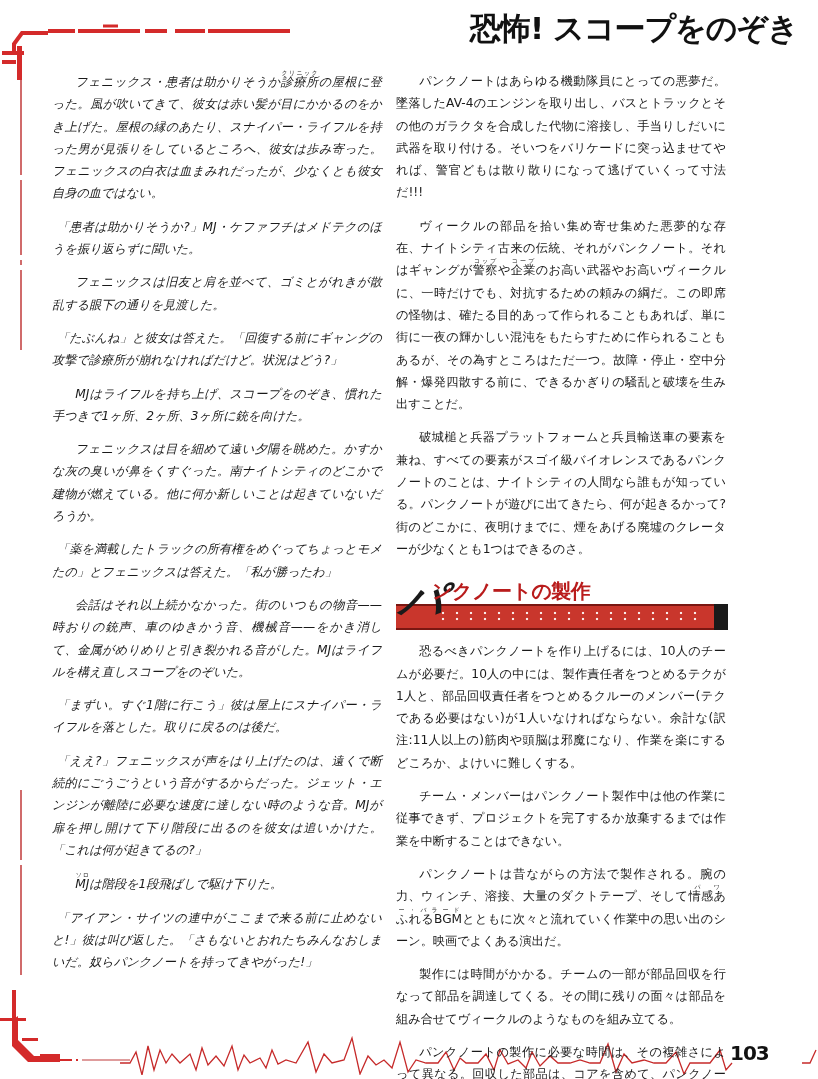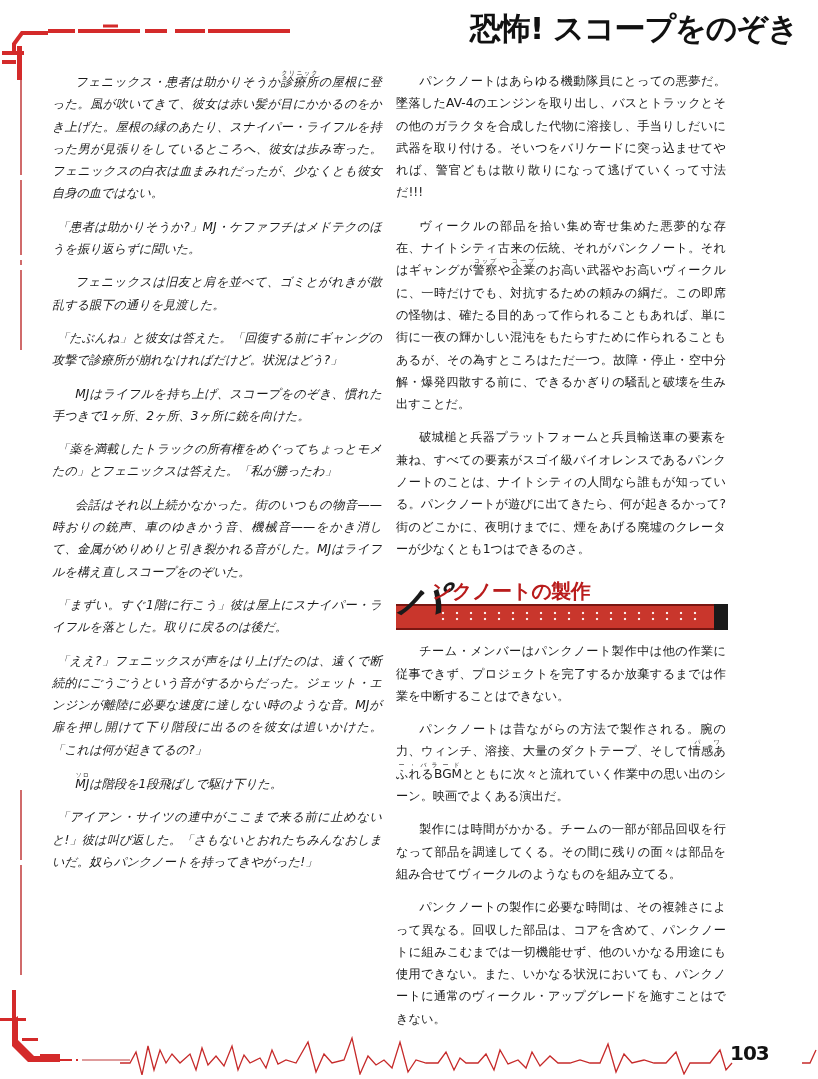--- a/index.html
+++ b/index.html
@@ -90,20 +90,21 @@
 <div class="page-title">恐怖! スコープをのぞき</div>
 
 <div class="col col-left">
   <p class="ind">
     <span>フェニックス・患者は助かりそうか</span><ruby><span>診療所</span><rt>クリニック</rt></ruby><span>の屋根に登った。風が吹いてきて、彼女は赤い髪が目にかかるのをかき上げた。屋根の縁のあたり、スナイパー・ライフルを持った男が見張りをしているところへ、彼女は歩み寄った。フェニックスの白衣は血まみれだったが、少なくとも彼女自身の血ではない。</span>
   </p>
   <p class="dlg">「患者は助かりそうか?」MJ・ケファフチはメドテクのほうを振り返らずに聞いた。</p>
   <p class="ind">フェニックスは旧友と肩を並べて、ゴミとがれきが散乱する眼下の通りを見渡した。</p>
   <p class="dlg">「たぶんね」と彼女は答えた。「回復する前にギャングの攻撃で診療所が崩れなければだけど。状況はどう?」</p>
   <p class="ind">MJはライフルを持ち上げ、スコープをのぞき、慣れた手つきで1ヶ所、2ヶ所、3ヶ所に銃を向けた。</p>
+  <p class="ind">フェニックスは目を細めて遠い夕陽を眺めた。かすかな灰の臭いが鼻をくすぐった。南ナイトシティのどこかで建物が燃えている。他に何か新しいことは起きていないだろうか。</p>
   <p class="dlg">「薬を満載したトラックの所有権をめぐってちょっとモメたの」とフェニックスは答えた。「私が勝ったわ」</p>
   <p class="ind">会話はそれ以上続かなかった。街のいつもの物音——時おりの銃声、車のゆきかう音、機械音——をかき消して、金属がめりめりと引き裂かれる音がした。MJはライフルを構え直しスコープをのぞいた。</p>
   <p class="dlg">「まずい。すぐ1階に行こう」彼は屋上にスナイパー・ライフルを落とした。取りに戻るのは後だ。</p>
   <p class="dlg">「ええ?」フェニックスが声をはり上げたのは、遠くで断続的にごうごうという音がするからだった。ジェット・エンジンが離陸に必要な速度に達しない時のような音。MJが扉を押し開けて下り階段に出るのを彼女は追いかけた。「これは何が起きてるの?」</p>
   <p class="ind">
     <ruby><span>MJ</span><rt>ソロ</rt></ruby><span>は階段を1段飛ばしで駆け下りた。</span>
   </p>
   <p class="dlg">「アイアン・サイツの連中がここまで来る前に止めないと!」彼は叫び返した。「さもないとおれたちみんなおしまいだ。奴らパンクノートを持ってきやがった!」</p>
 </div>
 
@@ -115,20 +116,21 @@
   <p class="ind">破城槌と兵器プラットフォームと兵員輸送車の要素を兼ね、すべての要素がスゴイ級バイオレンスであるパンクノートのことは、ナイトシティの人間なら誰もが知っている。パンクノートが遊びに出てきたら、何が起きるかって?　街のどこかに、夜明けまでに、煙をあげる廃墟のクレーターが少なくとも1つはできるのさ。</p>
 
   <div class="section">
     <div class="bar"></div>
     <div class="dots"></div>
     <div class="bar-end"></div>
     <div class="big-pa">パ</div>
     <div class="title">ンクノートの製作</div>
   </div>
 
+  <p class="ind">恐るべきパンクノートを作り上げるには、10人のチームが必要だ。10人の中には、製作責任者をつとめるテクが1人と、部品回収責任者をつとめるクルーのメンバー(テクである必要はない)が1人いなければならない。余計な(訳注:11人以上の)筋肉や頭脳は邪魔になり、作業を楽にするどころか、よけいに難しくする。</p>
   <p class="ind">チーム・メンバーはパンクノート製作中は他の作業に従事できず、プロジェクトを完了するか放棄するまでは作業を中断することはできない。</p>
   <p class="ind">
     <span>パンクノートは昔ながらの方法で製作される。腕の力、ウィンチ、溶接、大量のダクトテープ、そして</span><ruby><span>情感あふれるBGM</span><rt>パワー・バラード</rt></ruby><span>とともに次々と流れていく作業中の思い出のシーン。映画でよくある演出だ。</span>
   </p>
   <p class="ind">製作には時間がかかる。チームの一部が部品回収を行なって部品を調達してくる。その間に残りの面々は部品を組み合せてヴィークルのようなものを組み立てる。</p>
   <p class="ind">パンクノートの製作に必要な時間は、その複雑さによって異なる。回収した部品は、コアを含めて、パンクノートに組みこむまでは一切機能せず、他のいかなる用途にも使用できない。また、いかなる状況においても、パンクノートに通常のヴィークル・アップグレードを施すことはできない。</p>
 </div>
 
 <div class="page-number">103</div>
 

